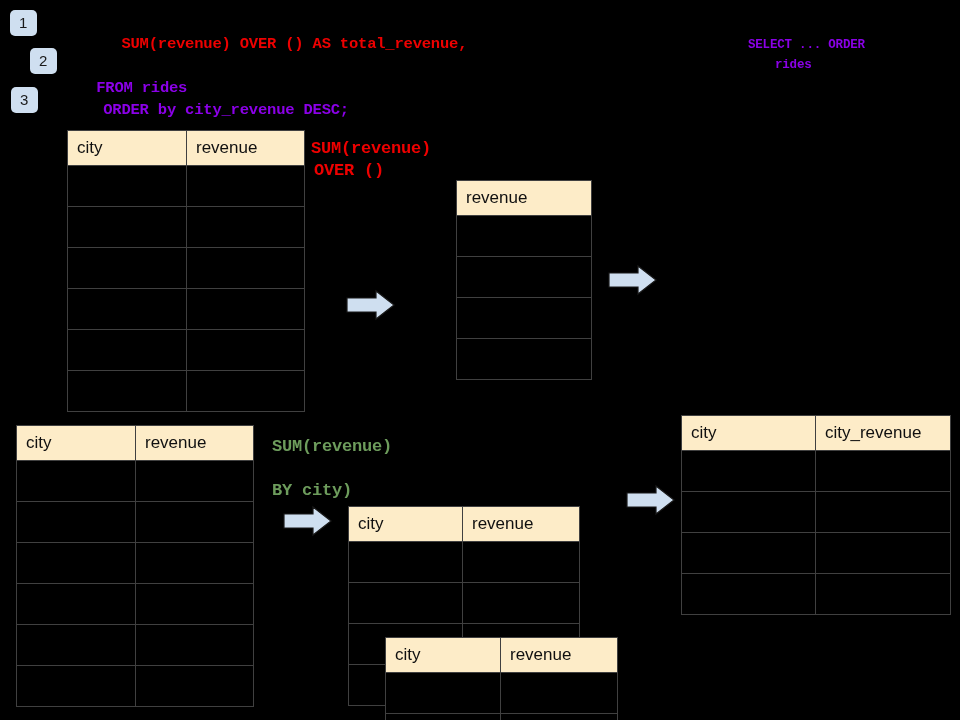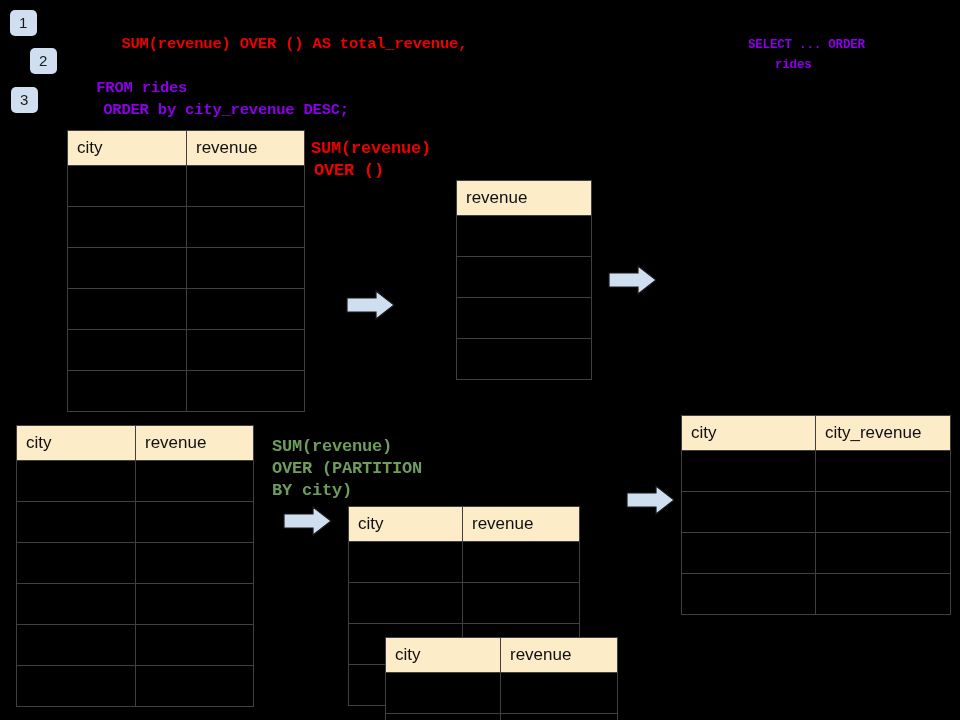--- a/index.html
+++ b/index.html
@@ -120,21 +120,20 @@
   <div class="code code-purple" style="left:78px; top:78px;">  FROM rides</div>
   <div class="code code-purple" style="left:85px; top:100px;">  ORDER by city_revenue DESC;</div>
 
   <div class="code-note" style="left:748px; top:36px;">SELECT ... ORDER</div>
   <div class="code-note" style="left:775px; top:56px;">rides</div>
 
   <div class="annot annot-red" style="left:311px; top:138px;">SUM(revenue)</div>
   <div class="annot annot-red" style="left:314px; top:160px;">OVER ()</div>
 
   <div class="annot annot-green" style="left:272px; top:436px;">SUM(revenue)</div>
-  <div class="annot annot-green" style="left:272px; top:458px;">OVER (PARTITION</div>
   <div class="annot annot-green" style="left:272px; top:480px;text-align:right;">BY city)</div>
 
   <table class="tbl" style="left:67px; top:130px; width:237px;">
     <colgroup>
         <col style="width:119px">
         <col style="width:118px">
       </colgroup>
     <thead>
       <tr>
         <th>city</th>

